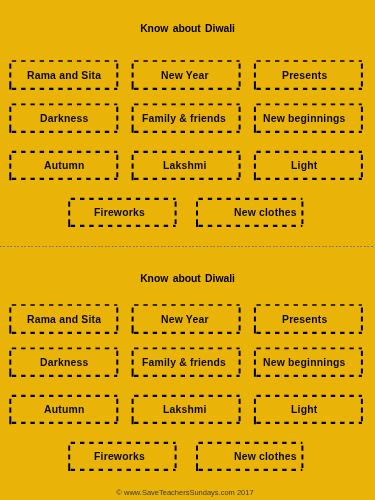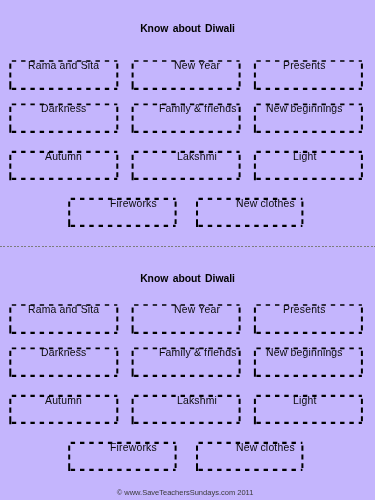--- a/index.html
+++ b/index.html
@@ -1,50 +1,50 @@
 <!DOCTYPE html>
 <html><head>
 <meta charset="utf-8">
 <title>Know about Diwali</title>
 <style>
   html,body{margin:0;padding:0;background:#ffffff;}
   body{width:375px;height:500px;font-family:"Liberation Sans",sans-serif;}
-  .page{position:relative;width:375px;height:500px;overflow:hidden;background:#c4b5fd;}
+  .page{position:relative;width:375px;height:500px;overflow:hidden;background:#eab308;}
 
   .outlines{position:absolute;left:0;top:0;width:375px;height:500px;}
 
   .copy{position:absolute;left:0;width:375px;}
   .copy-1{top:0;height:246px;}
   .copy-2{top:244px;height:256px;}
 
   .title{position:absolute;left:0;width:375px;text-align:center;
          font-weight:bold;font-size:10.4px;color:#000000;
          letter-spacing:-0.05px;word-spacing:1.6px;will-change:transform;}
   .copy-1 .title{top:22.8px;}
   .copy-2 .title{top:28.8px;}
 
   .card-row{position:absolute;left:0;width:375px;}
   .card{position:absolute;box-sizing:border-box;
-        display:flex;justify-content:center;}
+        display:flex;align-items:center;justify-content:center;font-weight:bold;}
   .card-label{font-size:10.4px;letter-spacing:0.2px;color:#0a0a0a;white-space:nowrap;line-height:1;
               position:relative;top:1px;will-change:transform;}
 
   .copy-1 .r1{top:59.9px;height:29.7px;}
   .copy-1 .r2{top:103.1px;height:29.7px;}
   .copy-1 .r3{top:151.0px;height:29.2px;}
   .copy-1 .r4{top:197.9px;height:29.2px;}
   .copy-2 .r1{top:59.9px;height:29.7px;}
   .copy-2 .r2{top:103.1px;height:29.7px;}
   .copy-2 .r3{top:151.0px;height:29.2px;}
   .copy-2 .r4{top:197.9px;height:29.2px;}
   .card-row .card{top:0;height:100%;}
   .c1{left:9.3px;width:109px;}
-  .c2{left:143px;width:109px;}
+  .c2{left:130px;width:109px;}
   .c3{left:250px;width:109px;}
-  .w1{left:79px;width:108.4px;}
+  .w1{left:65px;width:108.4px;}
   .w2{left:212px;width:107.4px;}
 
   .divider{position:absolute;left:0;top:245.6px;width:375px;height:1px;
            background:repeating-linear-gradient(to right,#7d7d7d 0 1.6px,transparent 1.6px 3.5px);}
 
   .footer{position:absolute;left:0;top:488.2px;width:370px;text-align:center;
           font-size:7.5px;color:#3a3a3a;will-change:transform;}
 </style>
 </head>
 <body>
@@ -277,14 +277,14 @@
       <div class="card-row r4">
         <div class="card w1">
           <span class="card-label">Fireworks</span>
         </div>
         <div class="card w2">
           <span class="card-label">New clothes</span>
         </div>
       </div>
   </div>
 
-  <div class="footer">© www.SaveTeachersSundays.com 2011</div>
+  <div class="footer">© www.SaveTeachersSundays.com 2017</div>
 </div>
 
 </body></html>

